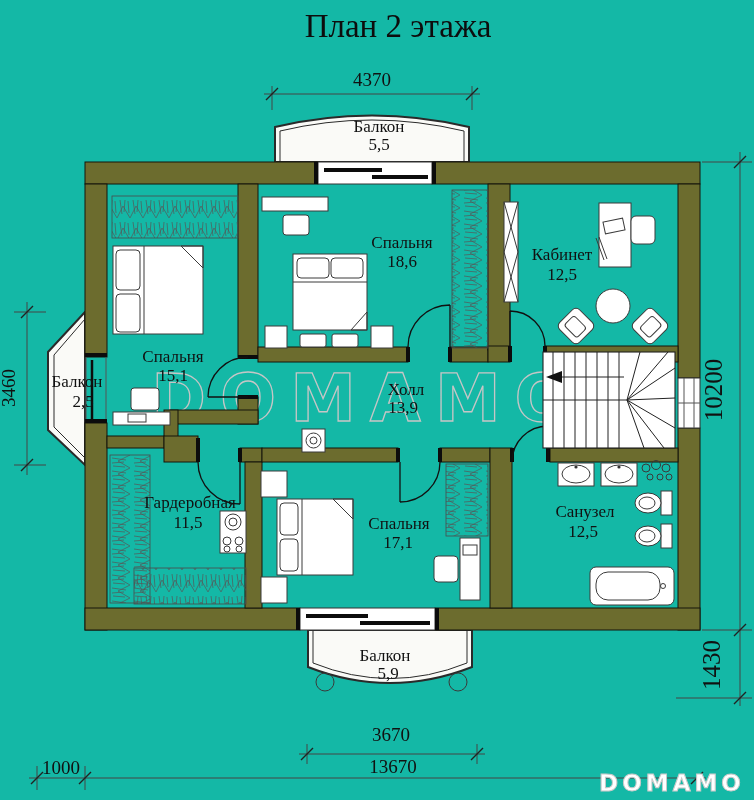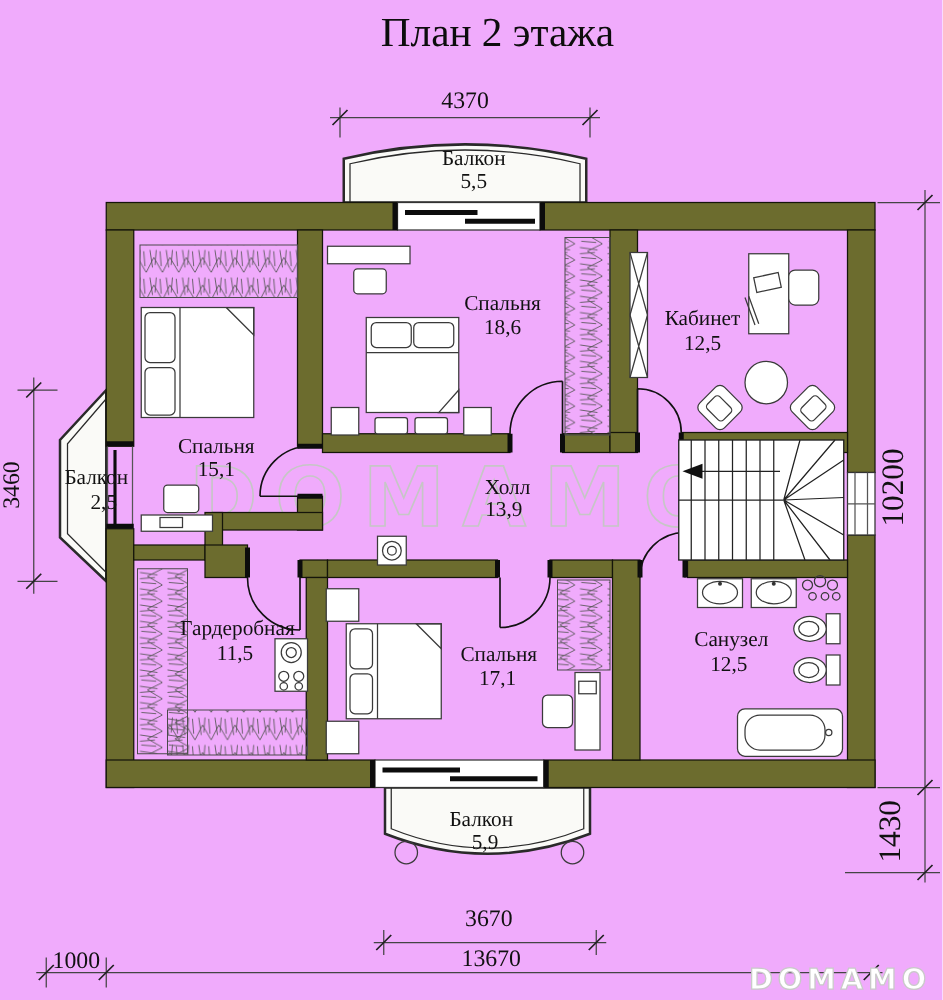--- a/index.html
+++ b/index.html
@@ -1,16 +1,16 @@
 <!DOCTYPE html>
 <html><head>
 <meta charset="utf-8">
 <style>
   html,body{margin:0;padding:0;background:#ffffff;}
-  .stage{width:754px;height:800px;position:relative;background:#f0abfc;overflow:hidden;}
+  .stage{width:754px;height:800px;position:relative;background:#14b8a6;overflow:hidden;}
   svg{display:block;}
   .wall{fill:#6c6c2e;stroke:#15150a;stroke-width:1;}
   .balc{fill:#fafaf7;stroke:#2a2a2a;stroke-width:2;}
   .balc2{fill:none;stroke:#2a2a2a;stroke-width:1;}
   .f{fill:#ffffff;stroke:#3a3a3a;stroke-width:1;}
   .fl{fill:none;stroke:#3a3a3a;stroke-width:1;}
   .hatch{fill:url(#hatH);stroke:#4a4a4a;stroke-width:.8;}
   .hatchv{fill:url(#hatV);stroke:#4a4a4a;stroke-width:.8;}
   .arc{fill:none;stroke:#111;stroke-width:1.3;}
   .cap{stroke:#0c0c0c;stroke-width:4;fill:none;}

